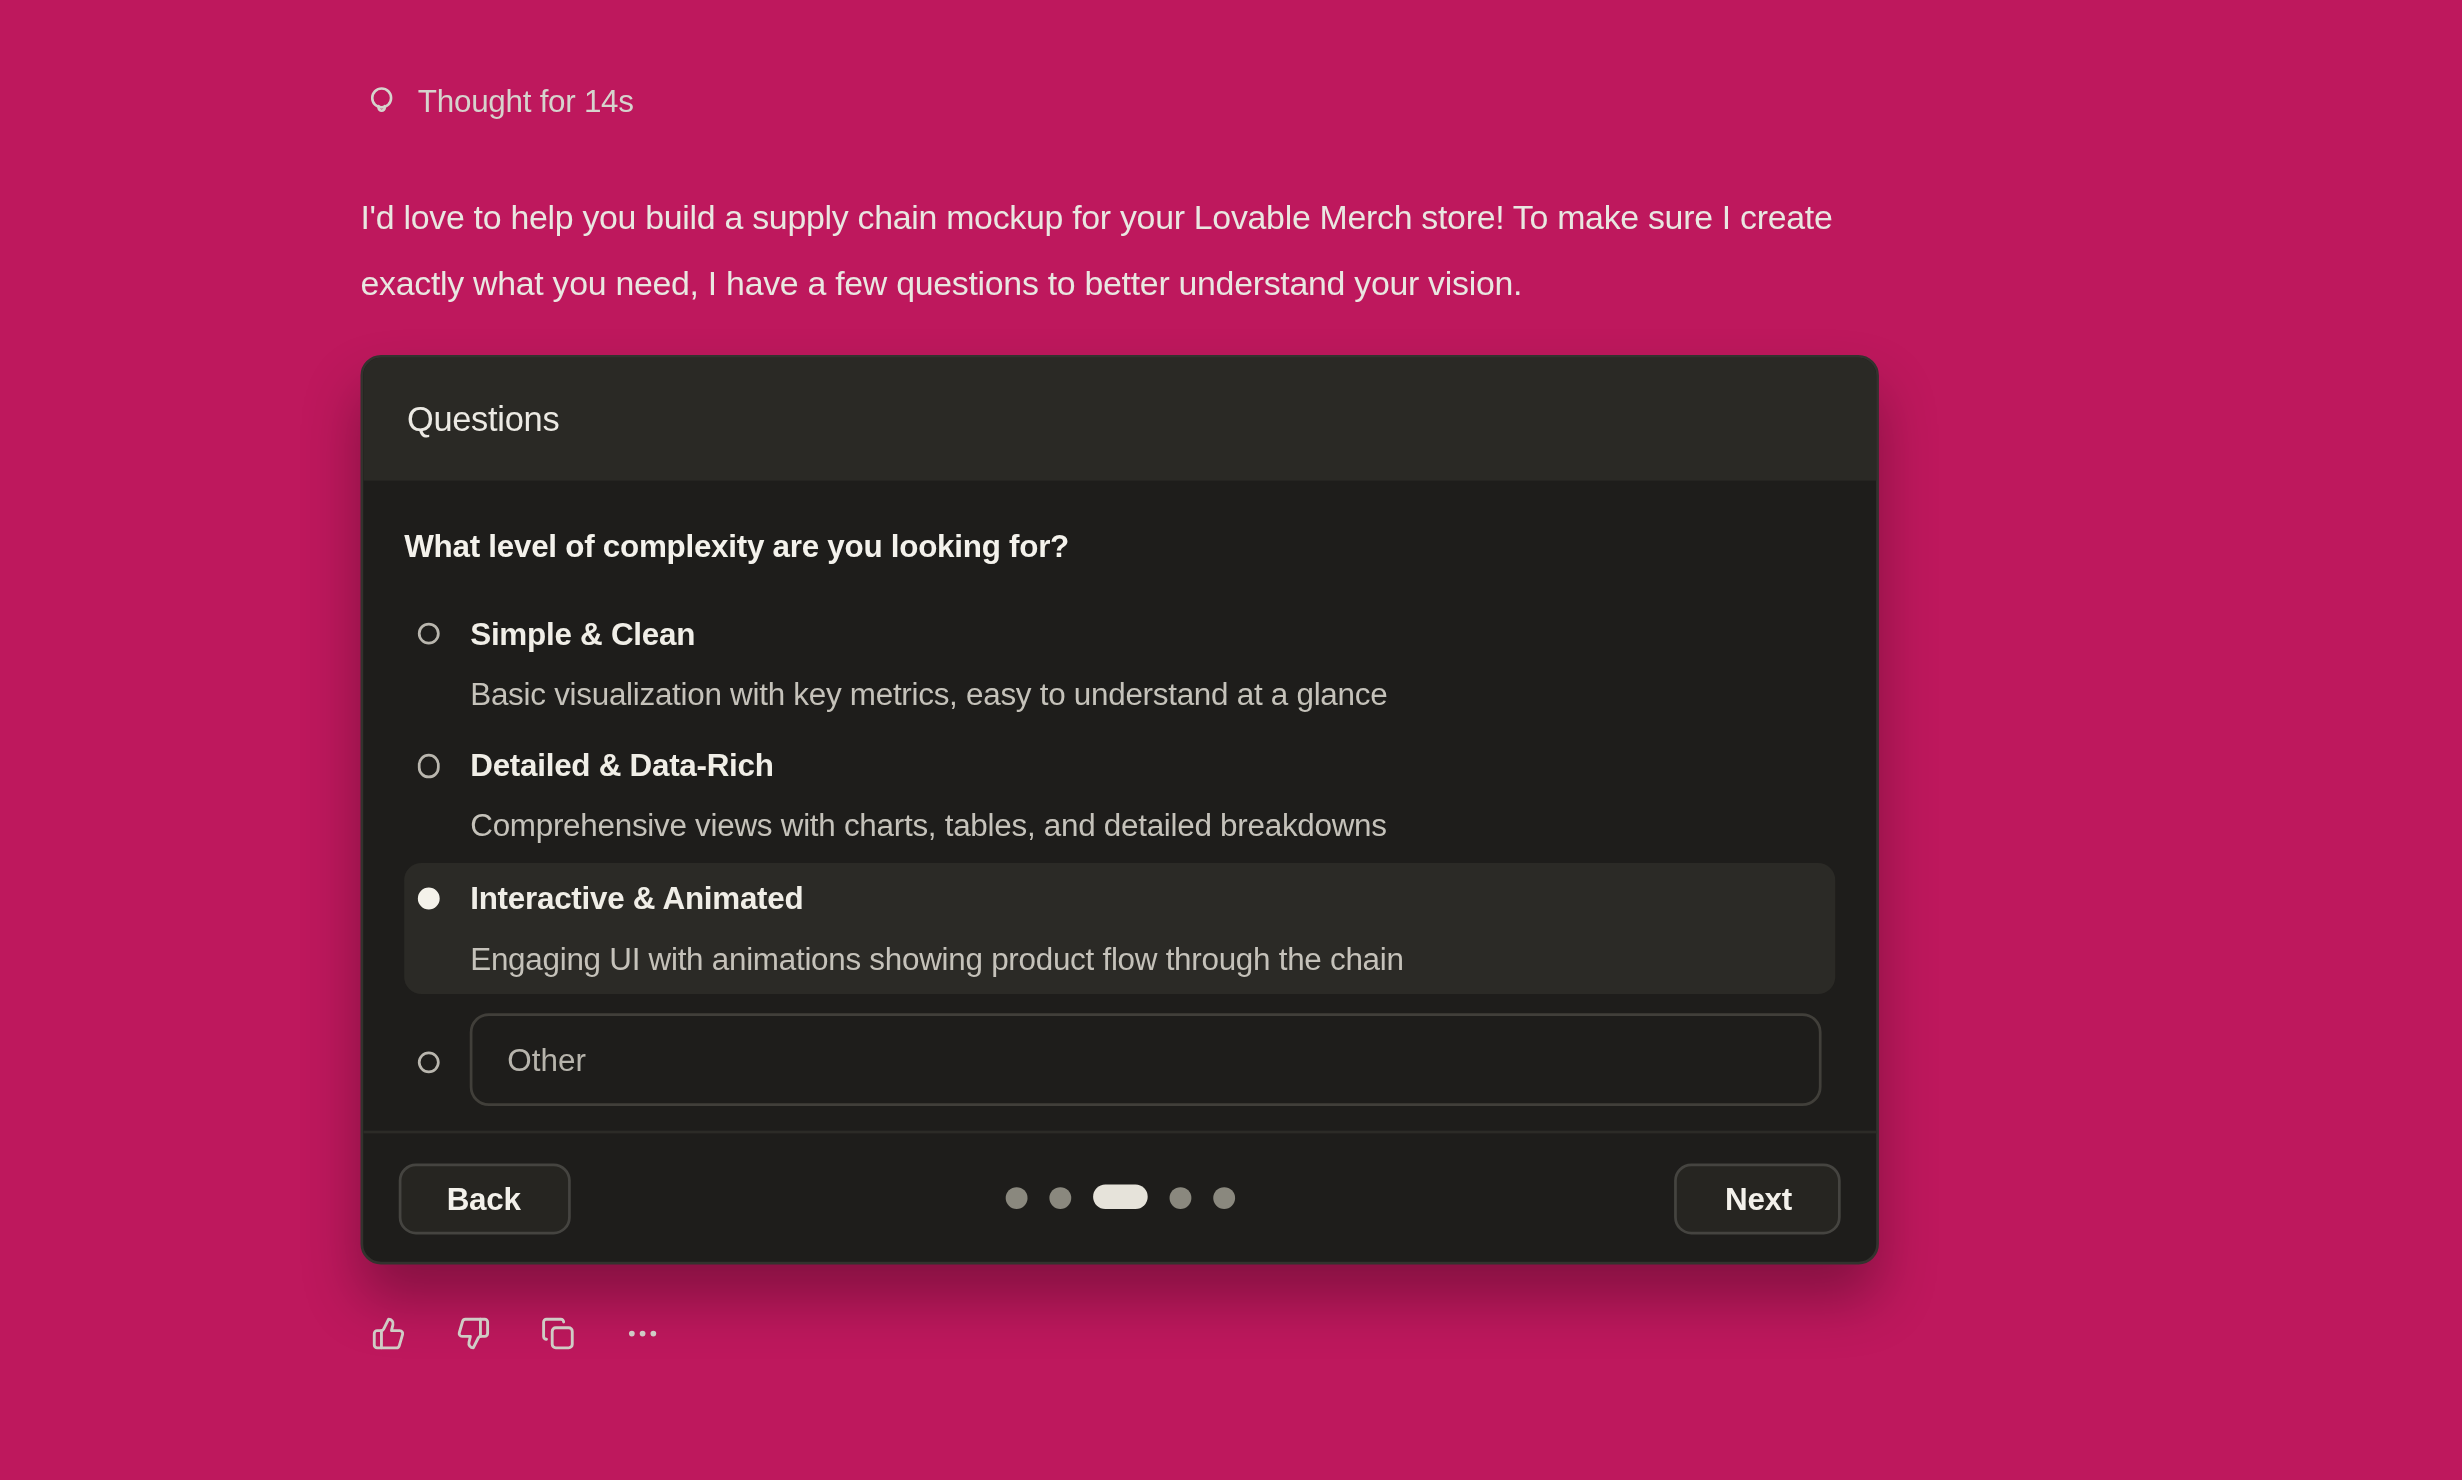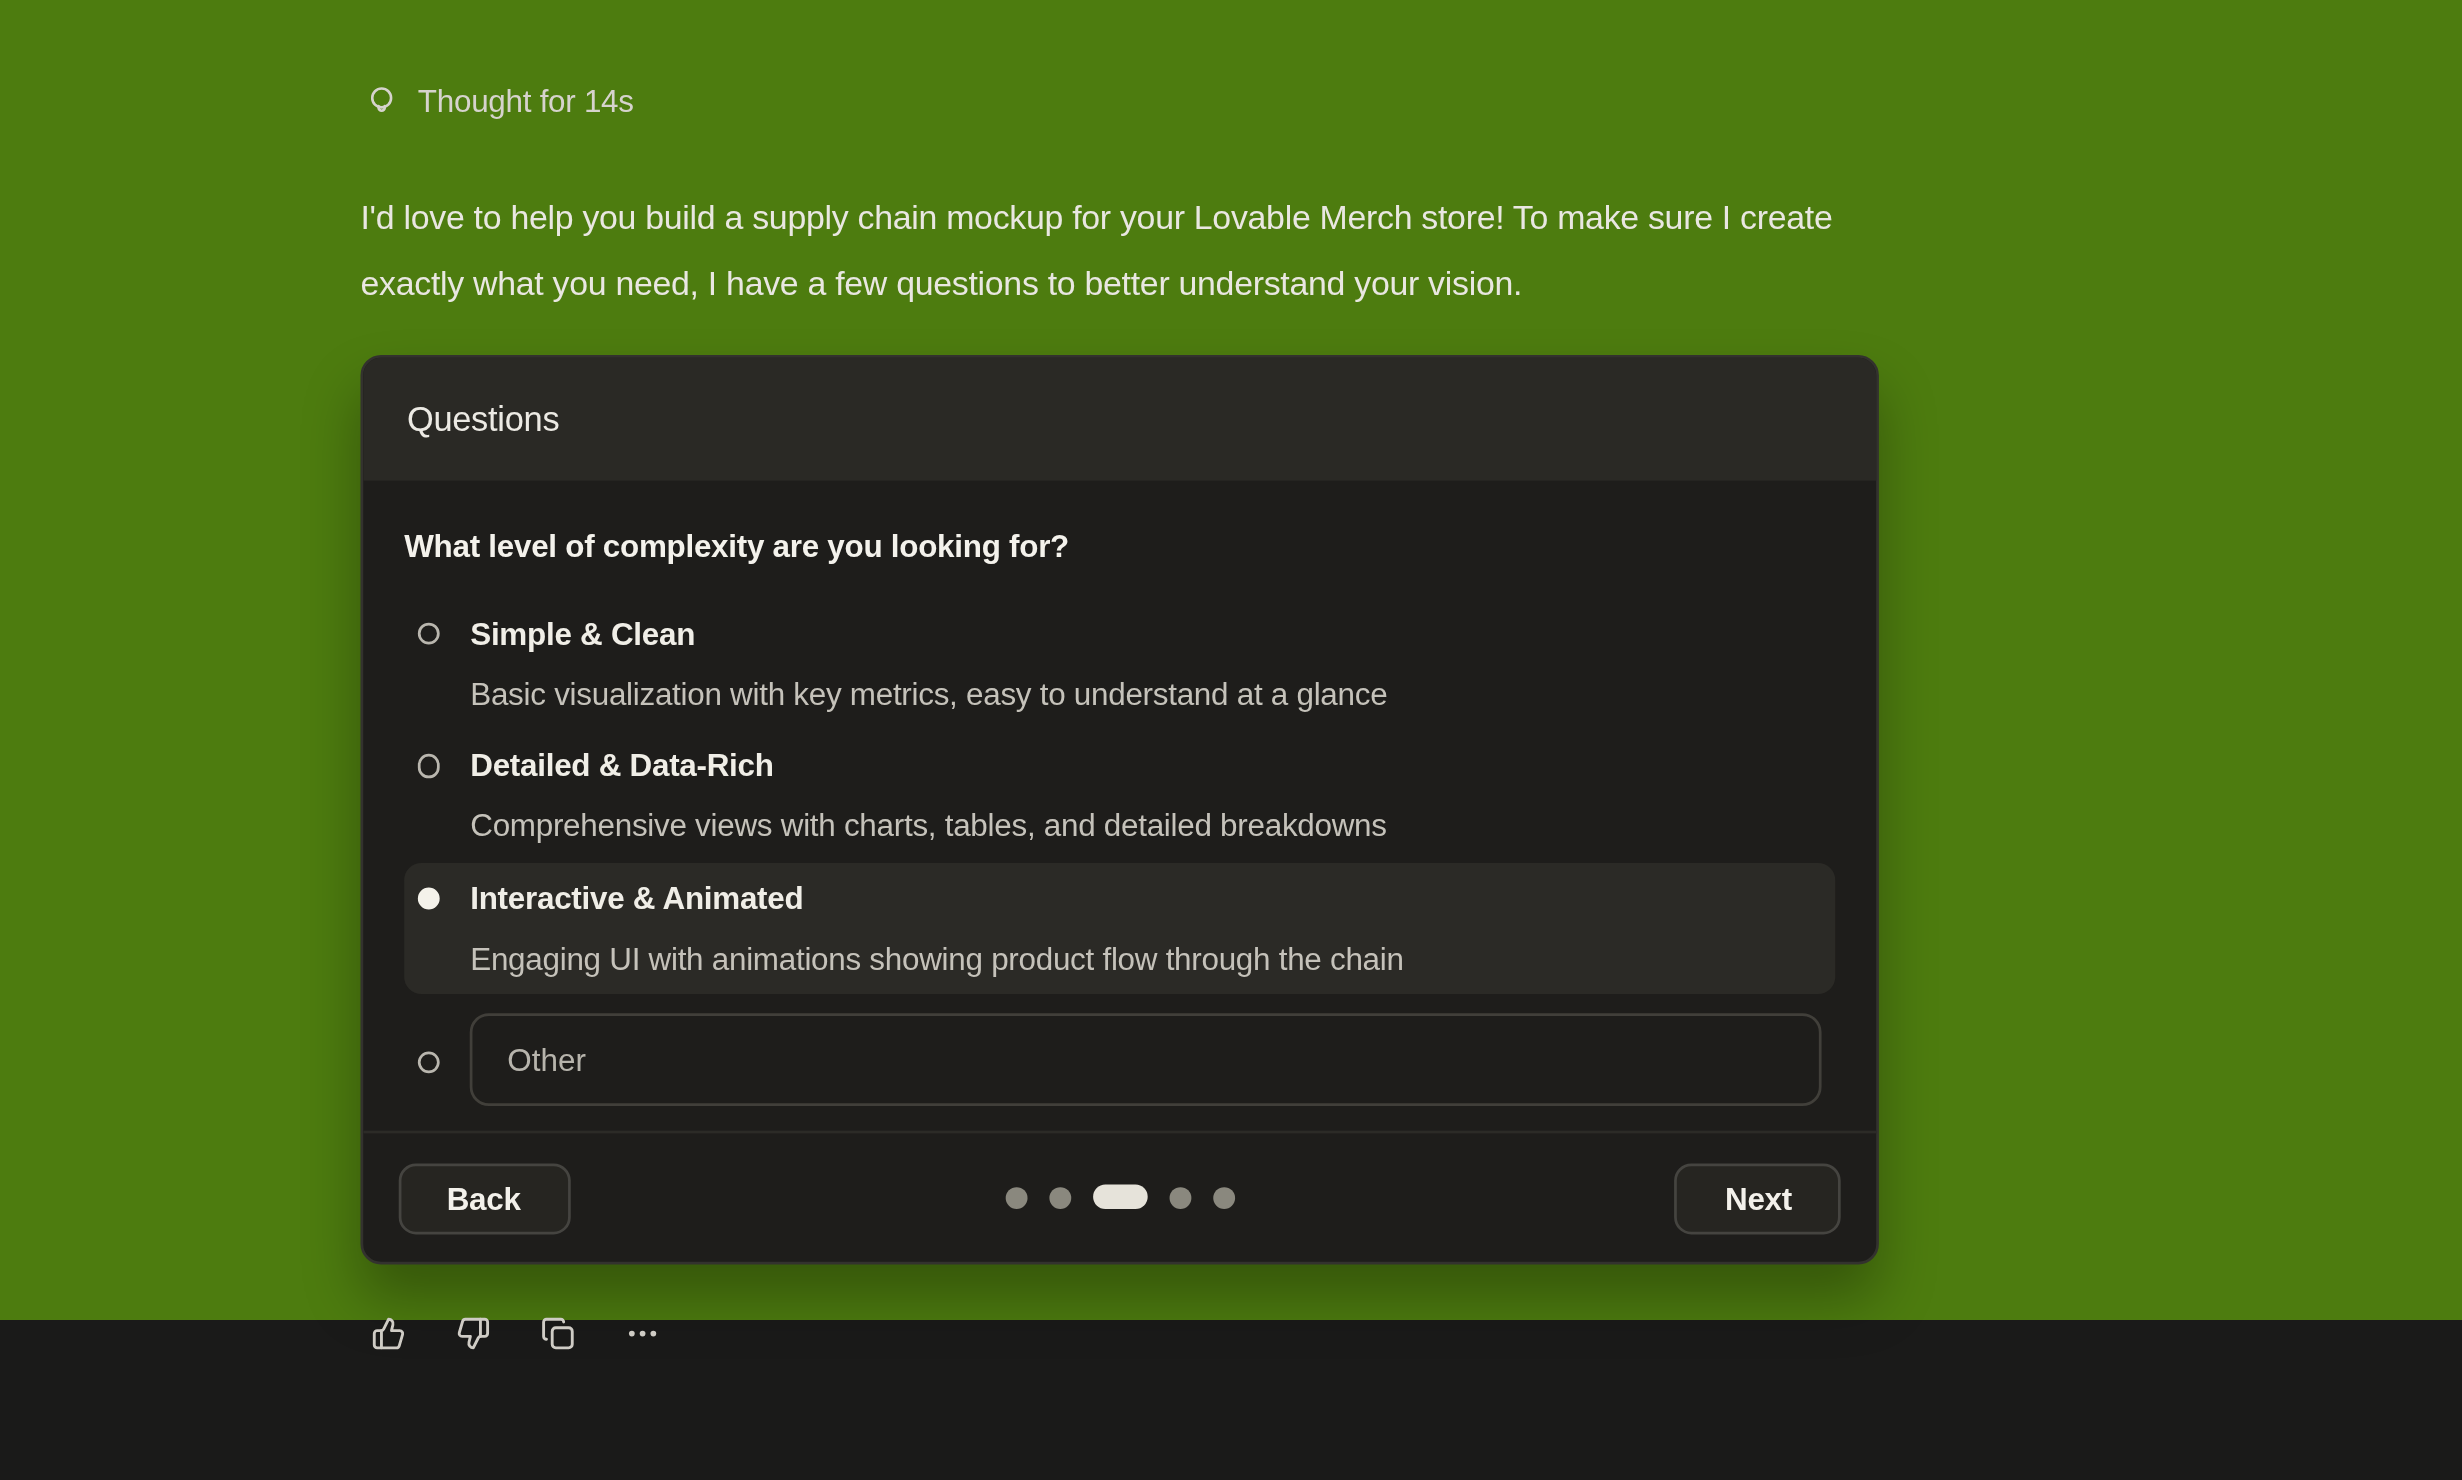--- a/index.html
+++ b/index.html
@@ -1,19 +1,19 @@
 <!DOCTYPE html>
 <html style="font-size:9.2px"><head>
 <meta charset="utf-8">
 <style>
   * { margin: 0; padding: 0; box-sizing: border-box; }
   html, body { width: 2462px; height: 1480px; overflow: hidden; background: #1a1a19; }
   body { font-family: "Liberation Sans", "DejaVu Sans", sans-serif; }
 
-  .viewport { width: 2462px; height: 1320px; position: relative; background: #4d7c0f; }
+  .viewport { width: 2462px; height: 1480px; position: relative; background: #be185d; }
   .canvas {
     width: 901px; height: 542px;
     transform: scale(2.731); transform-origin: 0 0;
     position: relative; color: #e9e7e1;
   }
 
   
   .thought-row {
     position: absolute; left: 134px; top: 31px;
     display: flex; align-items: center; gap: 7.5px;

